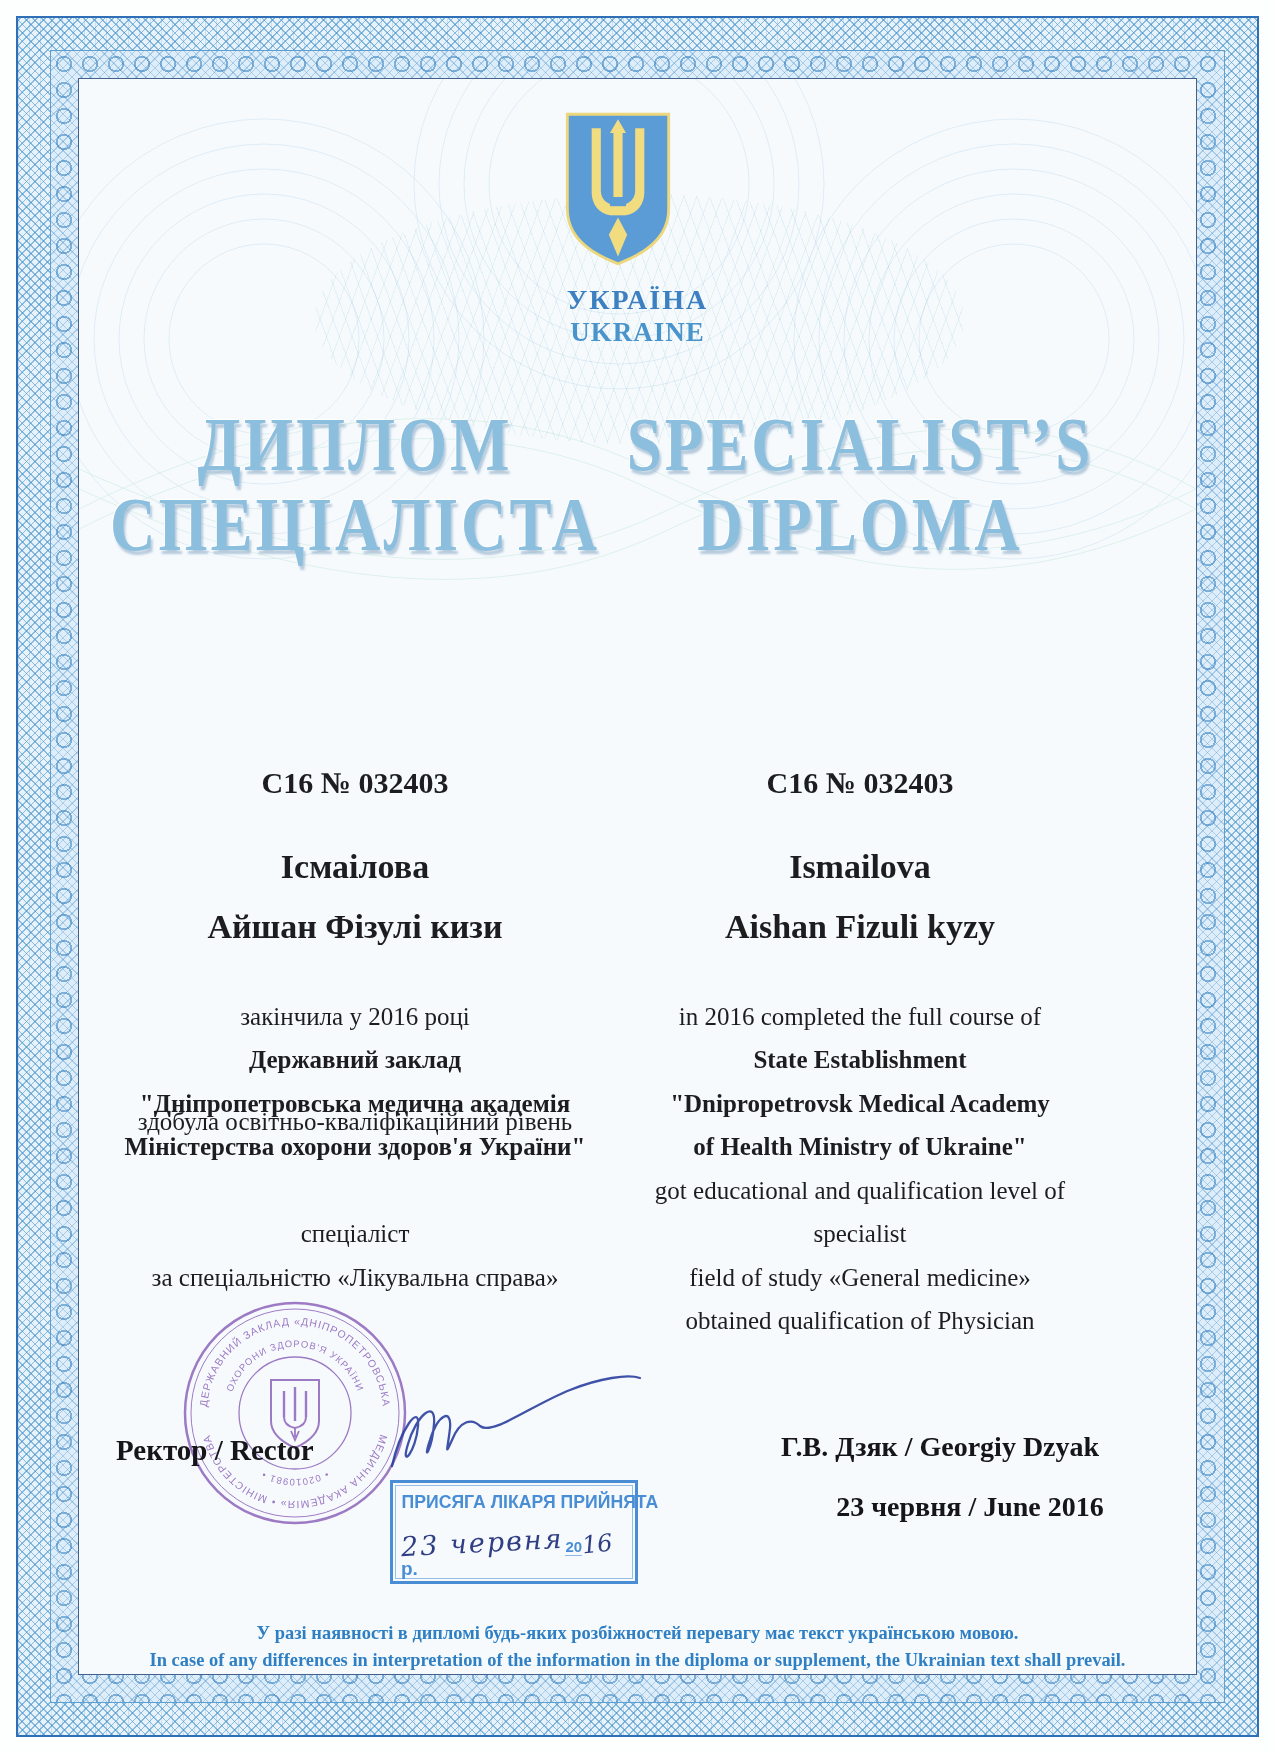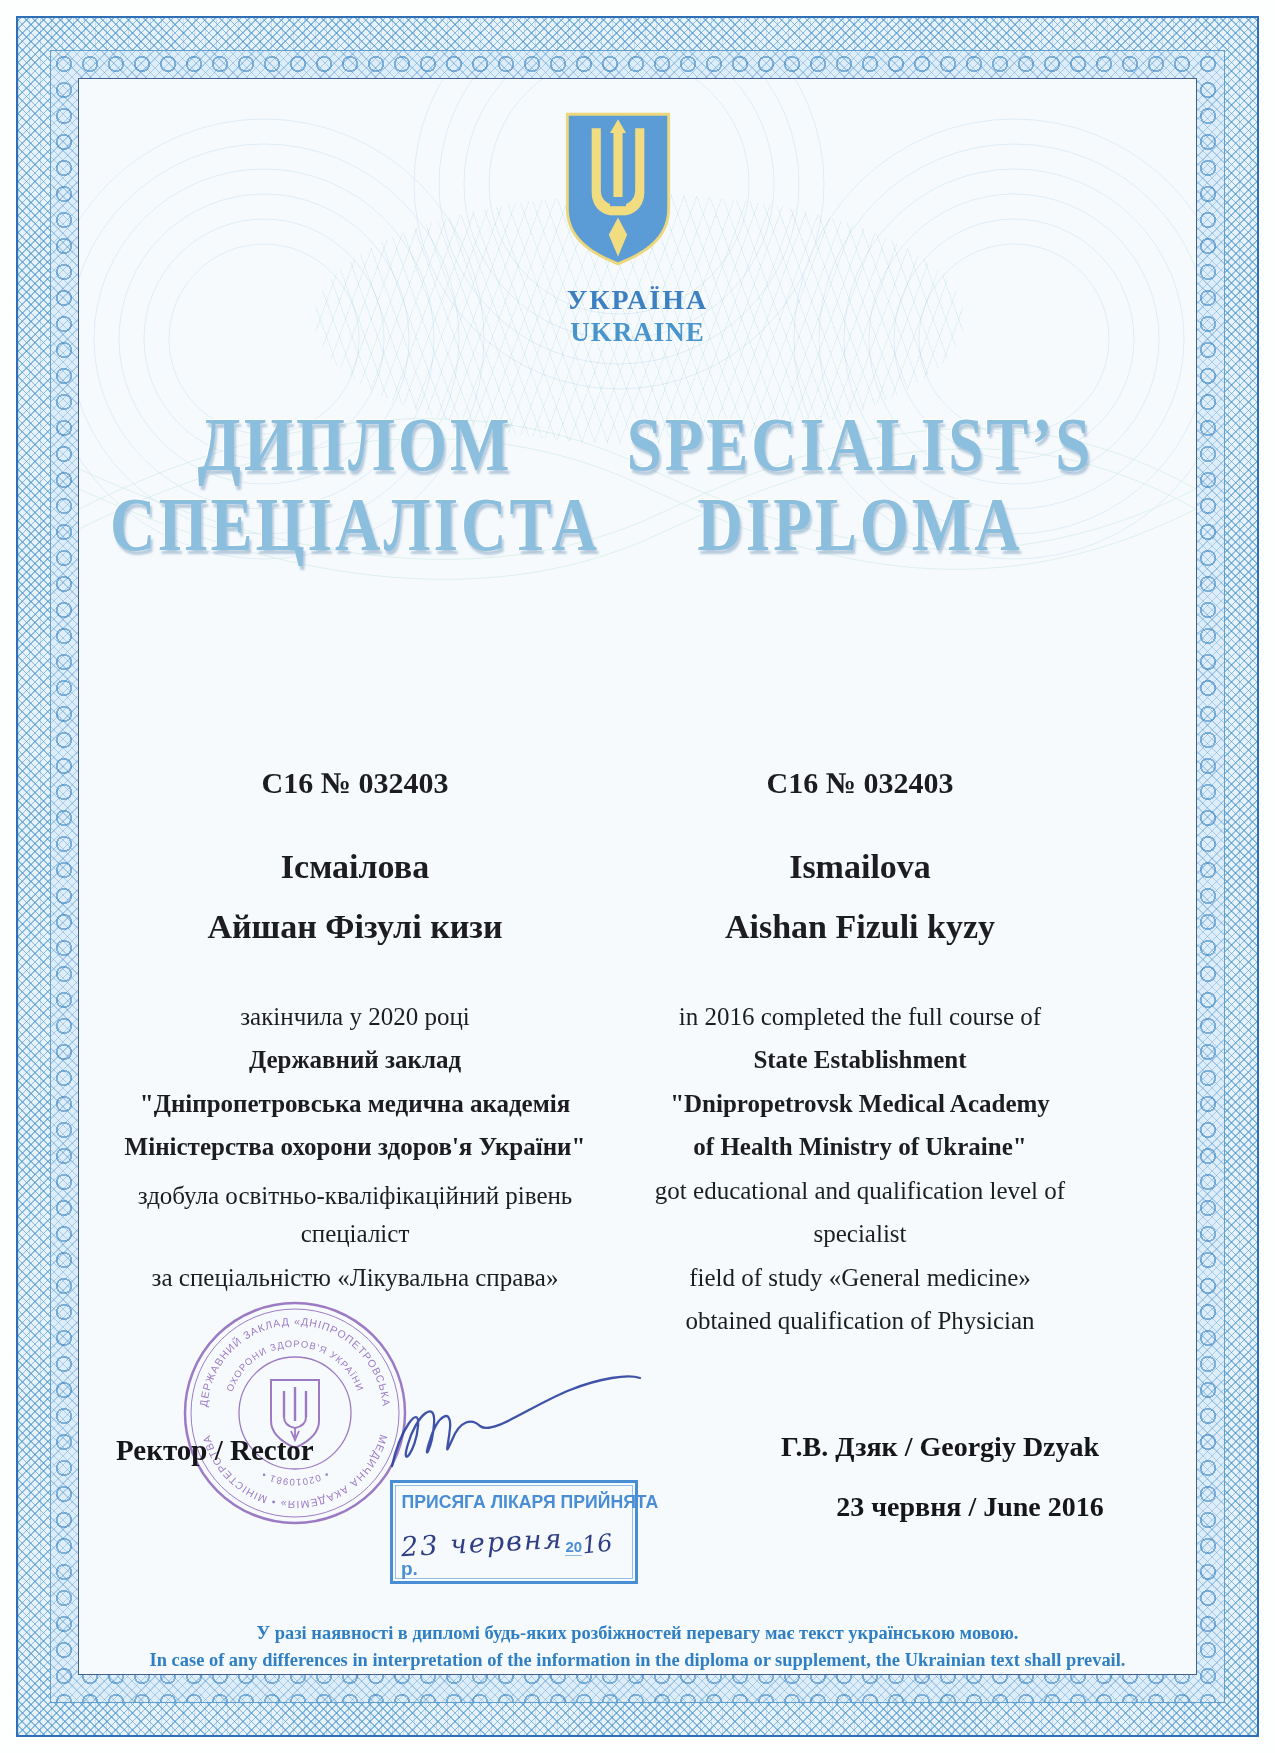--- a/index.html
+++ b/index.html
@@ -143,25 +143,25 @@
     </div>
 
     <div class="abs cl serial">С16 № 032403</div>
     <div class="abs cr serial">С16 № 032403</div>
 
     <div class="abs cl surname">Ісмаілова</div>
     <div class="abs cr surname">Ismailova</div>
     <div class="abs cl given">Айшан Фізулі кизи</div>
     <div class="abs cr given">Aishan Fizuli kyzy</div>
 
-    <div class="bl cl" style="top:1001px">закінчила у 2020 році</div>
+    <div class="bl cl" style="top:1001px">закінчила у 2016 році</div>
     <div class="bl cl b" style="top:1044px">Державний заклад</div>
     <div class="bl cl b" style="top:1088px">"Дніпропетровська медична академія</div>
     <div class="bl cl b" style="top:1131px">Міністерства охорони здоров'я України"</div>
-    <div class="bl cl" style="top:1180px">здобула освітньо-кваліфікаційний рівень</div>
+    <div class="bl cl" style="top:1106px">здобула освітньо-кваліфікаційний рівень</div>
     <div class="bl cl" style="top:1218px">спеціаліст</div>
     <div class="bl cl" style="top:1262px">за спеціальністю «Лікувальна справа»</div>
 
     <div class="bl cr" style="top:1001px">in 2016 completed the full course of</div>
     <div class="bl cr b" style="top:1044px">State Establishment</div>
     <div class="bl cr b" style="top:1088px">"Dnipropetrovsk Medical Academy</div>
     <div class="bl cr b" style="top:1131px">of Health Ministry of Ukraine"</div>
     <div class="bl cr" style="top:1175px">got educational and qualification level of</div>
     <div class="bl cr" style="top:1218px">specialist</div>
     <div class="bl cr" style="top:1262px">field of study «General medicine»</div>

